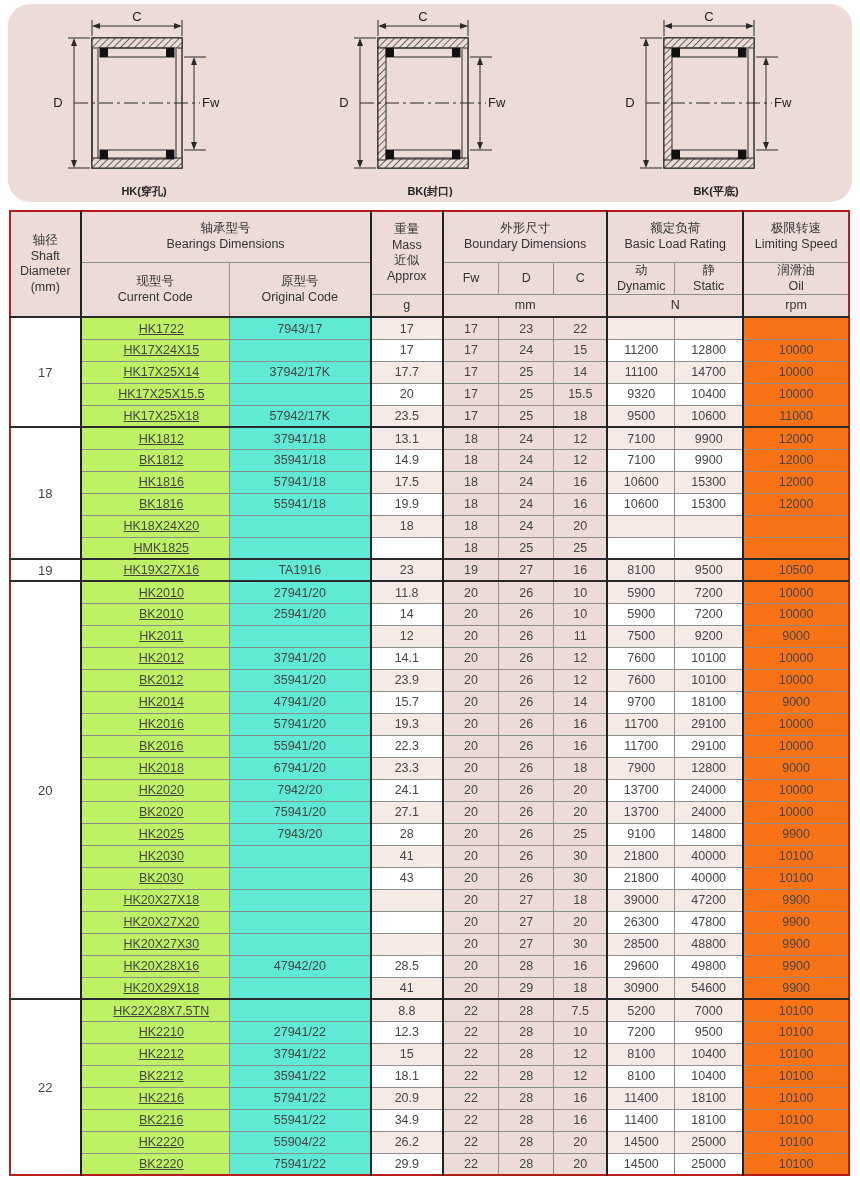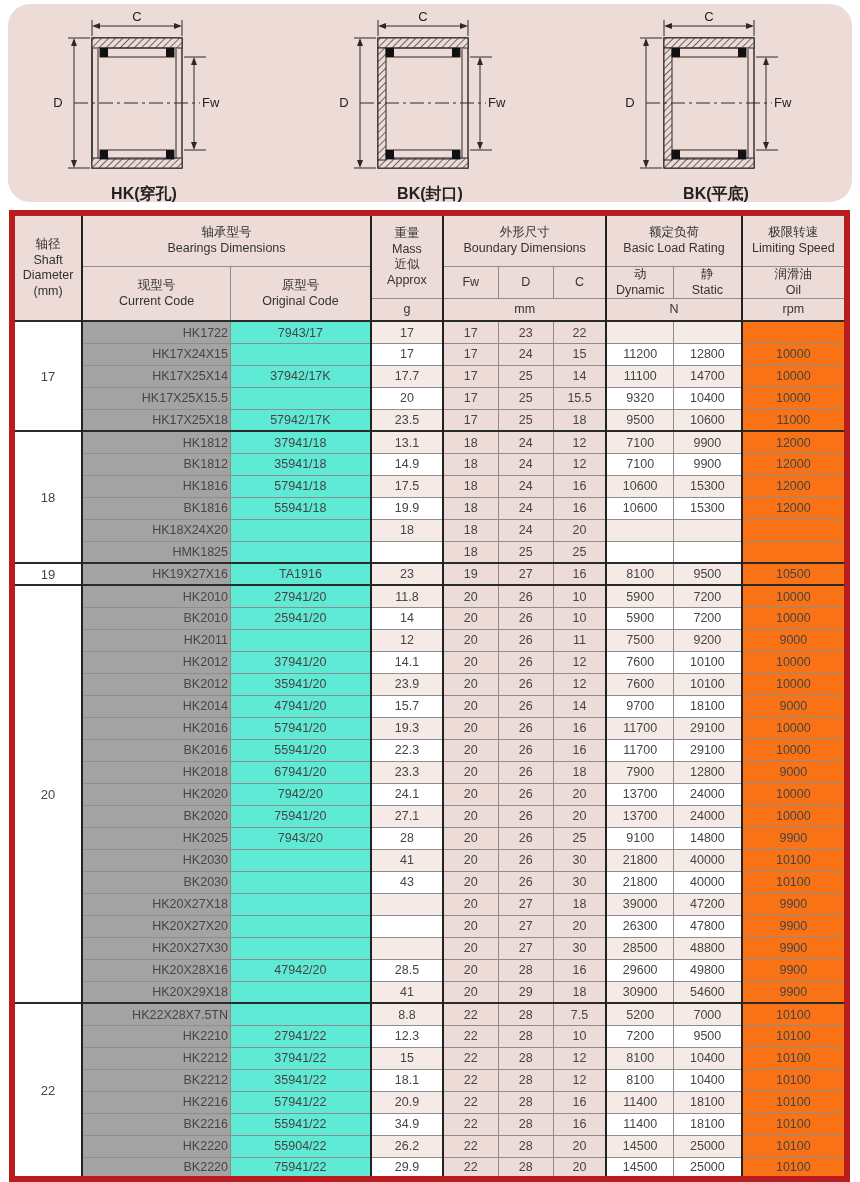--- a/index.html
+++ b/index.html
@@ -2,37 +2,37 @@
 <html><head>
 <meta charset="utf-8">
 <style>
   html,body{margin:0;padding:0;background:#ffffff;width:860px;height:1182px;overflow:hidden;
     font-family:"Liberation Sans","DejaVu Sans",sans-serif;color:#3b3b3b;}
   
   .diagram-panel{position:absolute;left:8px;top:4px;width:844px;height:198px;
     background:#ecdbd6;border-radius:22px;display:flex;justify-content:center;
     align-items:flex-start;gap:58px;padding-top:6px;box-sizing:border-box;}
   .diagram{display:flex;flex-direction:column;align-items:center;}
-  .diagram-label{font-size:16px;font-weight:700;color:#222;margin-top:-2px;}
+  .diagram-label{font-size:11px;font-weight:700;color:#222;margin-top:-2px;}
   
   table.spec{position:absolute;left:9px;top:210px;width:841px;border-collapse:collapse;
     table-layout:fixed;font-size:12.5px;background:#fff;}
-  table.spec{border:6px solid #b91c1c;padding-left:39px;}
+  table.spec{border:2px solid #b91c1c;padding-left:39px;}
   th,td{border:1px solid #8d8d8d;padding:0 2px;text-align:center;vertical-align:middle;
     overflow:hidden;white-space:nowrap;}
   thead th{background:#ecdbd6;font-size:12.5px;font-weight:400;color:#333;
     white-space:pre-line;line-height:1.25;}
   thead tr.hA th{height:50px;}
   thead tr.hB th{height:31px;}
   thead tr.hC th{height:21px;}
   thead{border-bottom:2px solid #111;}
   tbody tr{height:22px;}
   tbody tr.group-start td{border-top:2px solid #2a2a2a;}
   td.c-shaft{background:#fff;font-size:13px;color:#444;}
-  td.c-current{background:#a3a3a3;text-align:right;padding-left:14px;}
+  td.c-current{background:#bef264;text-align:center;padding-left:14px;text-decoration:underline;}
   td.c-original{background:#5eead4;}
   td.c-fw,td.c-d,td.c-c{background:#ecdbd6;}
   td.c-oil{background:#f97316;}
   td.stripe{background:#f5eae6;}
   td.white{background:#ffffff;}
   
   .v-heavy{border-left:2px solid #222 !important;}
   tbody td{color:#454545;}
 </style>
 </head>

